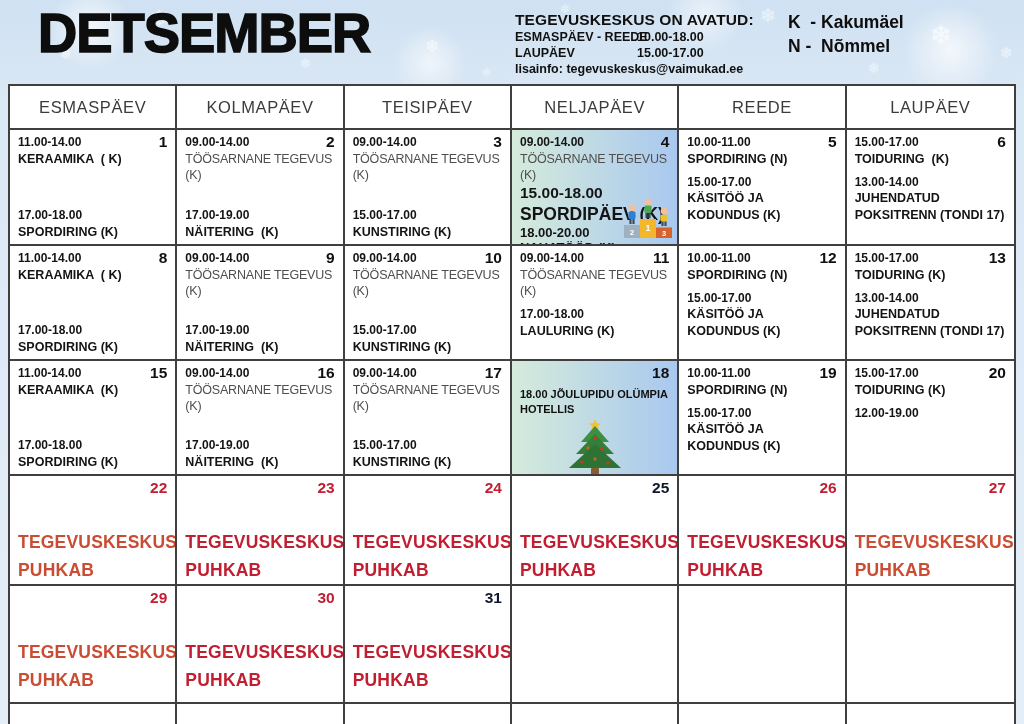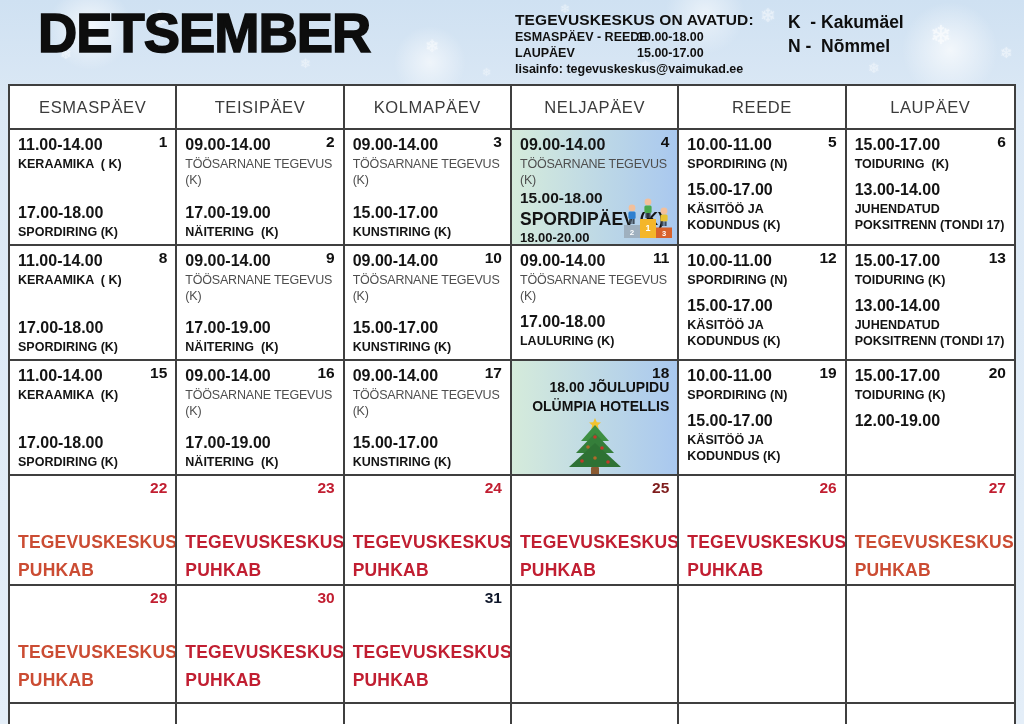--- a/index.html
+++ b/index.html
@@ -45,34 +45,34 @@
   .grid { display:grid; grid-template-columns:repeat(6,1fr);
     grid-template-rows:116px 115px 115px 110px 118px 60px; }
   .cell { position:relative; background:#fff; border-right:2px solid #3f3f3f;
     border-bottom:2px solid #3f3f3f; padding:4px 8px 4px 8px; overflow:hidden; }
   .cell:nth-child(6n) { border-right:none; }
 
   .daynum { position:absolute; top:3px; right:8px; font-size:15.5px; font-weight:800; color:#101010; }
 
   .events { display:flex; flex-direction:column; height:100%; padding-top:1px; }
   .event { flex:0 0 auto; }
-  .event .time { display:block; font-size:16px; font-weight:700; color:#141414; line-height:1.3; white-space:pre-wrap; }
+  .event .time { display:block; font-size:12px; font-weight:700; color:#141414; line-height:1.3; white-space:pre-wrap; }
   .event .name { display:block; font-size:12.5px; font-weight:700; color:#141414; line-height:1.3; white-space:pre-wrap; }
   .event.muted .name { font-weight:400; color:#4e4e4e; letter-spacing:-.2px; }
   .event.big .time { font-size:15.5px; line-height:1.35; }
   .event.big .name { font-size:17.5px; line-height:1.25; }
   .event.small .time { font-size:13px; line-height:1.15; }
   .event.small .name { font-size:13px; line-height:1.15; }
   .spacer { flex:1 1 auto; }
   .spacer.fixed { flex:0 0 8px; }
 
   .rest-text { margin-top:48px; font-size:17.5px; font-weight:800; line-height:1.62;
     letter-spacing:.2px; white-space:pre-wrap; }
 
-  .headline { margin-top:13px; text-align:right; font-size:14px; font-weight:800;
+  .headline { margin-top:22px; text-align:left; font-size:11px; font-weight:800;
     color:#101010; line-height:1.35; }
   .tree-wrap { display:block; text-align:center; margin-top:1px; }
   .podium-wrap { position:absolute; right:3px; bottom:2px; }
 </style>
 </head>
 <body>
 
 <div class="page">
   <div class="snow" id="snow">
       <span style="left: 150px; top: 6px; font-size: 22px; opacity: 0.6;">❄</span>
@@ -107,22 +107,22 @@
 
     <div class="legend">
       <div>K  - Kakumäel</div>
       <div>N -  Nõmmel</div>
     </div>
   </div>
 
   <div class="table">
     <div class="weekdays" id="weekdays">
         <div class="wcell">ESMASPÄEV</div>
+        <div class="wcell">KOLMAPÄEV</div>
         <div class="wcell">TEISIPÄEV</div>
-        <div class="wcell">KOLMAPÄEV</div>
         <div class="wcell">NELJAPÄEV</div>
         <div class="wcell">REEDE</div>
         <div class="wcell">LAUPÄEV</div>
       </div>
     <div class="grid" id="grid">
         <div class="cell">
           <span class="daynum">1</span>
           <div class="events">
             <div class="event">
               <span class="time">11.00-14.00</span>
@@ -406,21 +406,21 @@
         </div>
         <div class="cell">
           <span class="daynum" style="color: rgb(193, 30, 49);">23</span>
           <div class="rest-text" style="color: rgb(193, 30, 49);">TEGEVUSKESKUS PUHKAB</div>
         </div>
         <div class="cell">
           <span class="daynum" style="color: rgb(193, 30, 49);">24</span>
           <div class="rest-text" style="color: rgb(193, 30, 49);">TEGEVUSKESKUS PUHKAB</div>
         </div>
         <div class="cell">
-          <span class="daynum" style="color: #7f1d1d; text-align: center;">25</span>
+          <span class="daynum" style="color: #0f172a; text-align: center;">25</span>
           <div class="rest-text" style="color: rgb(193, 30, 49);">TEGEVUSKESKUS PUHKAB</div>
         </div>
         <div class="cell">
           <span class="daynum" style="color: rgb(193, 30, 49);">26</span>
           <div class="rest-text" style="color: rgb(193, 30, 49);">TEGEVUSKESKUS PUHKAB</div>
         </div>
         <div class="cell">
           <span class="daynum" style="color: rgb(193, 30, 49);">27</span>
           <div class="rest-text" style="color: rgb(203, 76, 51);">TEGEVUSKESKUS PUHKAB</div>
         </div>

